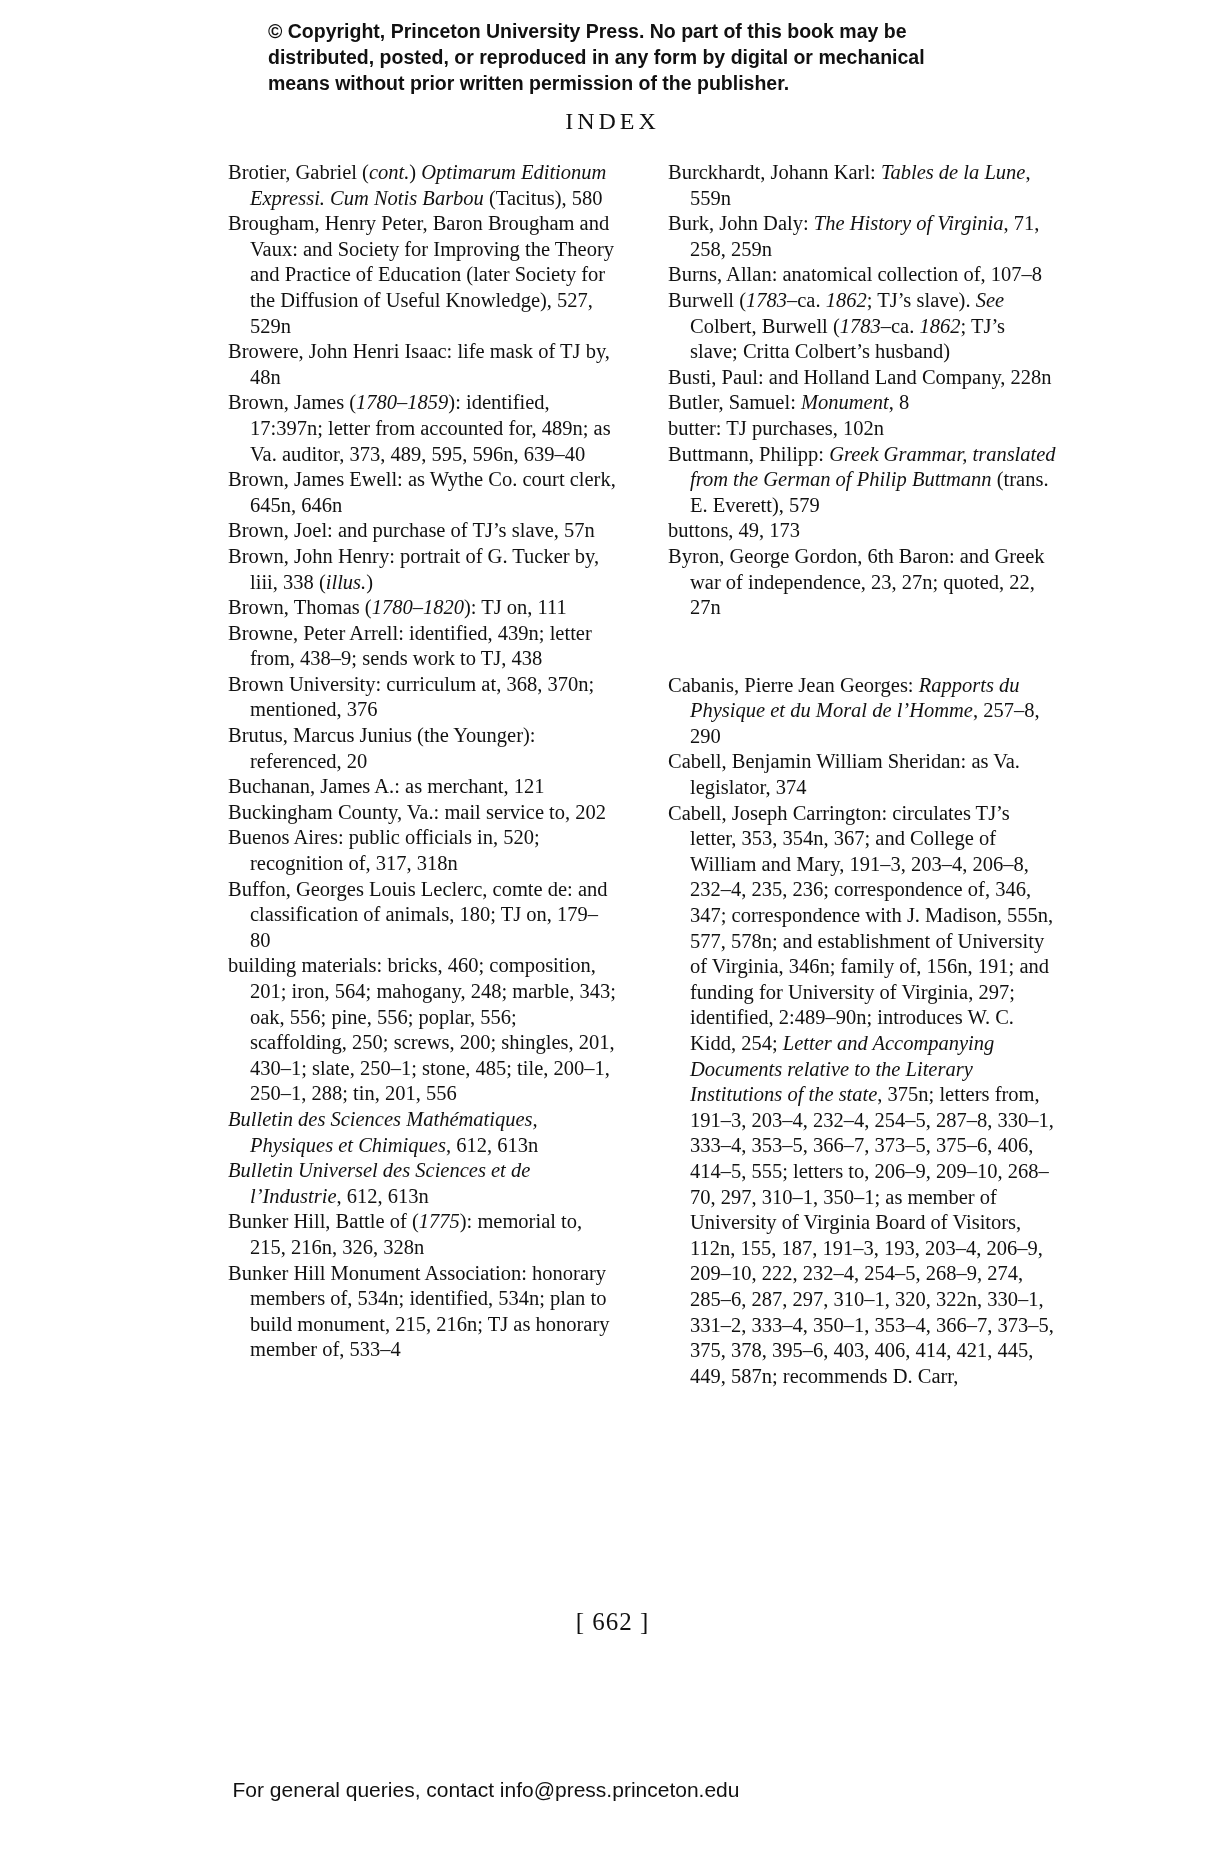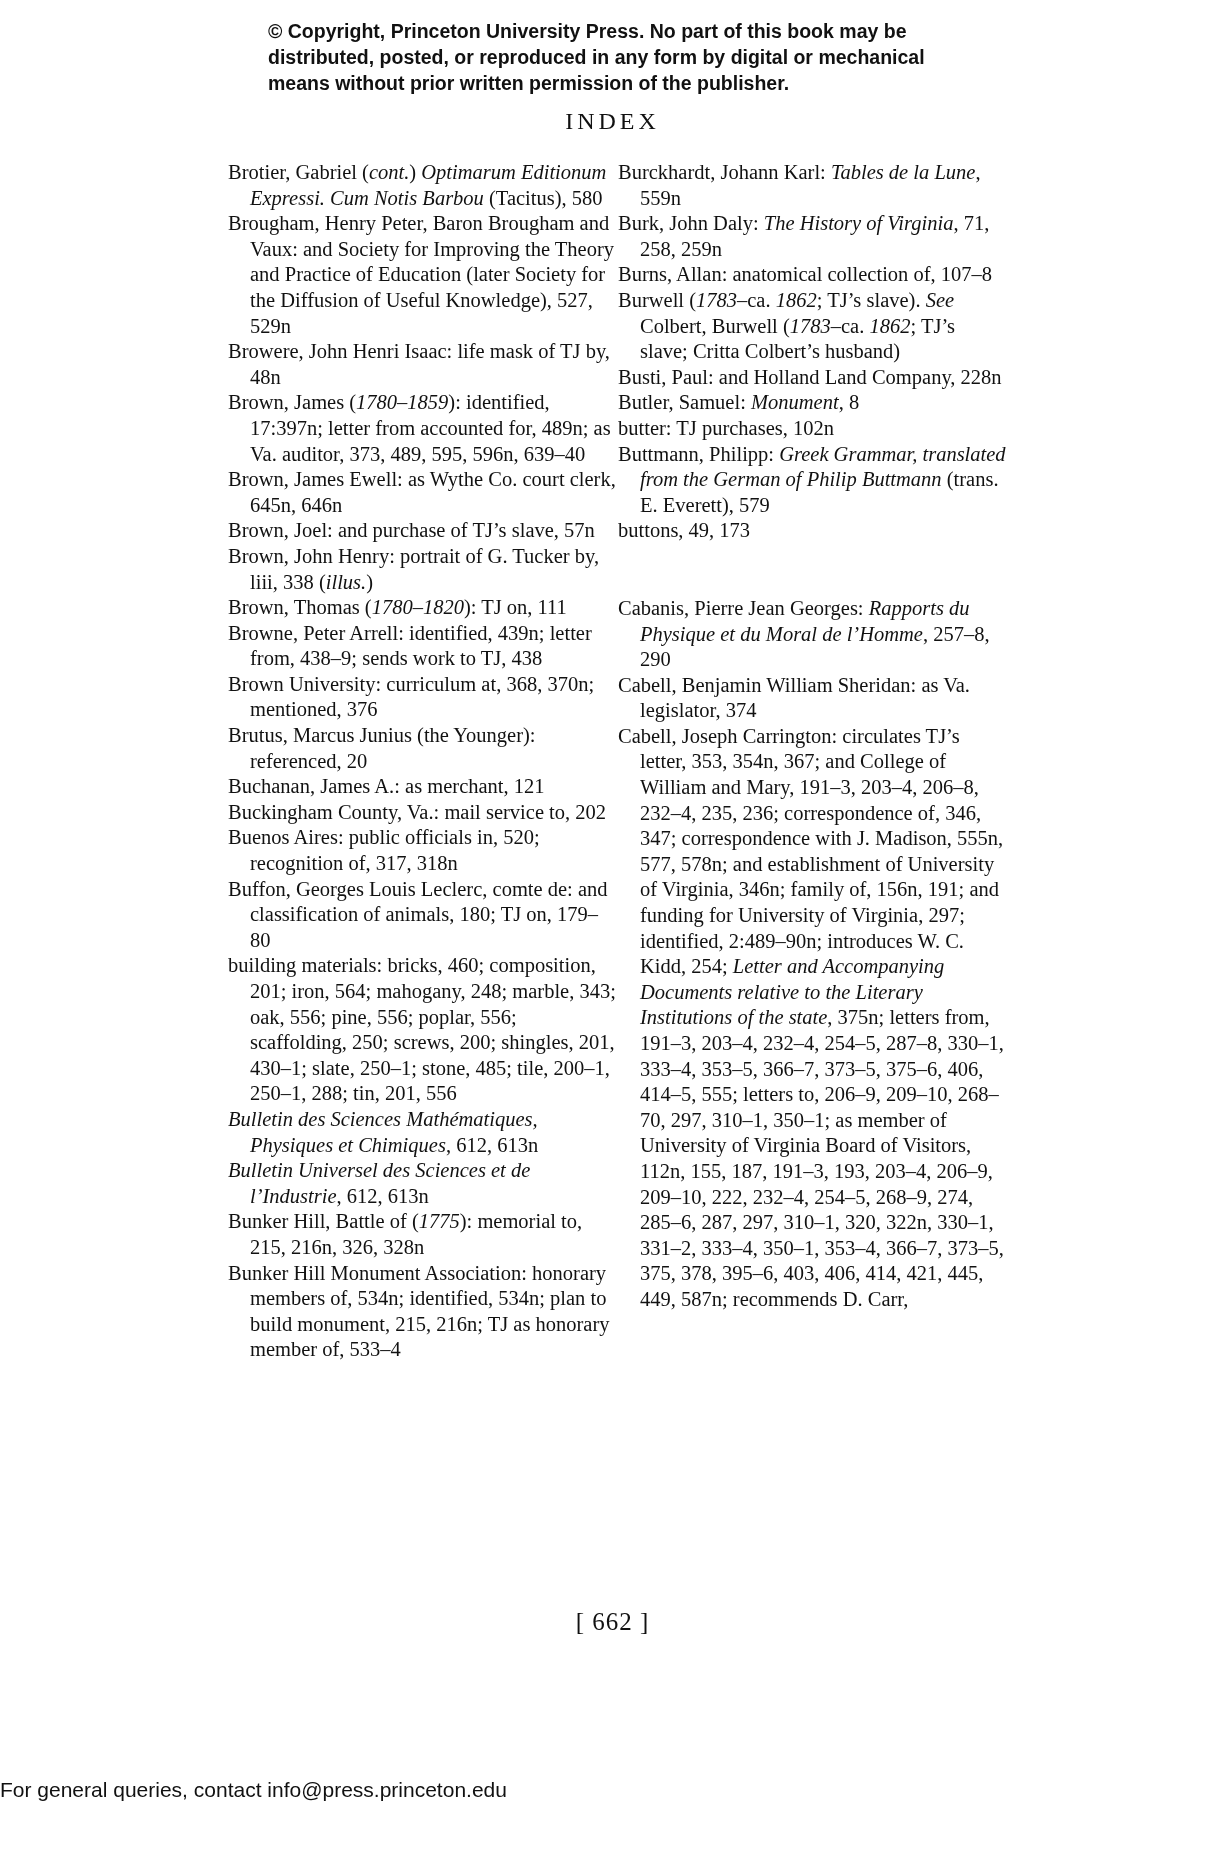--- a/index.html
+++ b/index.html
@@ -41,20 +41,21 @@
     font-size: 24px;
     letter-spacing: 4px;
     font-family: Liberation Serif, serif;
   }
   .columns {
     position: absolute;
     left: 228px;
     top: 160px;
     width: 830px;
     display: flex;
+    justify-content: space-between;
   }
   .col {
     width: 390px;
     font-size: 20.5px;
     line-height: 25.6px;
     text-align: left;
   }
   .entry {
     text-indent: -22px;
     padding-left: 22px;
@@ -71,20 +72,21 @@
     width: 1225px;
     text-align: center;
     font-size: 25px;
     letter-spacing: 1px;
   }
   .footer {
     position: absolute;
     left: 0;
     top: 1778px;
     width: 972px;
+    text-align: center;
     font-family: "Liberation Sans", sans-serif;
     font-size: 21px;
     color: #111;
   }
 </style>
 </head>
 <body>
 
 <div class="page">
 
@@ -118,20 +120,21 @@
     <div class="col" id="col-right">
         <p class="entry">Burckhardt, Johann Karl: <i>Tables de la Lune</i>, 559n</p>
         <p class="entry">Burk, John Daly: <i>The History of Virginia</i>, 71, 258, 259n</p>
         <p class="entry">Burns, Allan: anatomical collection of, 107–8</p>
         <p class="entry">Burwell (<i>1783</i>–ca. <i>1862</i>; TJ’s slave). <i>See</i> Colbert, Burwell (<i>1783</i>–ca. <i>1862</i>; TJ’s slave; Critta Colbert’s husband)</p>
         <p class="entry">Busti, Paul: and Holland Land Company, 228n</p>
         <p class="entry">Butler, Samuel: <i>Monument</i>, 8</p>
         <p class="entry">butter: TJ purchases, 102n</p>
         <p class="entry">Buttmann, Philipp: <i>Greek Grammar, translated from the German of Philip Buttmann</i> (trans. E. Everett), 579</p>
         <p class="entry">buttons, 49, 173</p>
+        <p class="entry">Byron, George Gordon, 6th Baron: and Greek war of independence, 23, 27n; quoted, 22, 27n</p>
         <div class="gap"></div>
         <p class="entry">Cabanis, Pierre Jean Georges: <i>Rapports du Physique et du Moral de l’Homme</i>, 257–8, 290</p>
         <p class="entry">Cabell, Benjamin William Sheridan: as Va. legislator, 374</p>
         <p class="entry">Cabell, Joseph Carrington: circulates TJ’s letter, 353, 354n, 367; and College of William and Mary, 191–3, 203–4, 206–8, 232–4, 235, 236; correspondence of, 346, 347; correspondence with J. Madison, 555n, 577, 578n; and establishment of University of Virginia, 346n; family of, 156n, 191; and funding for University of Virginia, 297; identified, 2:489–90n; introduces W. C. Kidd, 254; <i>Letter and Accompanying Documents relative to the Literary Institutions of the state</i>, 375n; letters from, 191–3, 203–4, 232–4, 254–5, 287–8, 330–1, 333–4, 353–5, 366–7, 373–5, 375–6, 406, 414–5, 555; letters to, 206–9, 209–10, 268–70, 297, 310–1, 350–1; as member of University of Virginia Board of Visitors, 112n, 155, 187, 191–3, 193, 203–4, 206–9, 209–10, 222, 232–4, 254–5, 268–9, 274, 285–6, 287, 297, 310–1, 320, 322n, 330–1, 331–2, 333–4, 350–1, 353–4, 366–7, 373–5, 375, 378, 395–6, 403, 406, 414, 421, 445, 449, 587n; recommends D. Carr,</p>
       </div>
   </div>
 
   <div class="folio">[ 662 ]</div>
 
   <div class="footer">For general queries, contact info@press.princeton.edu</div>

